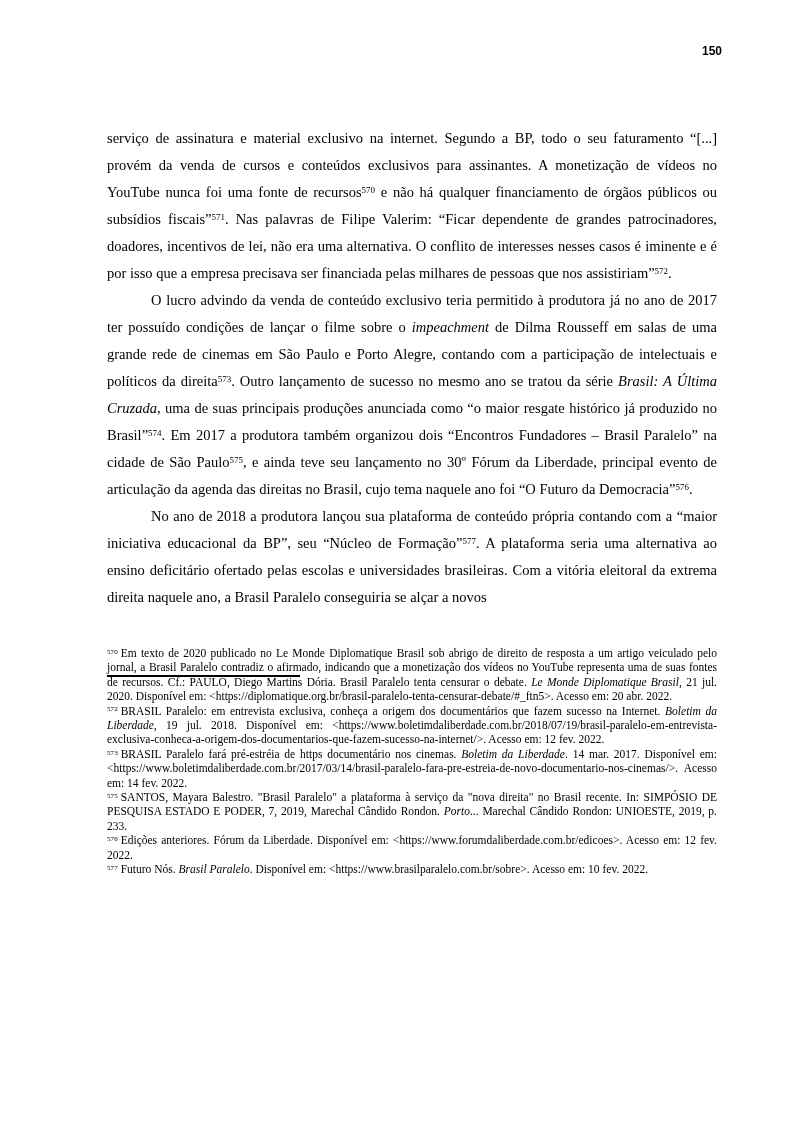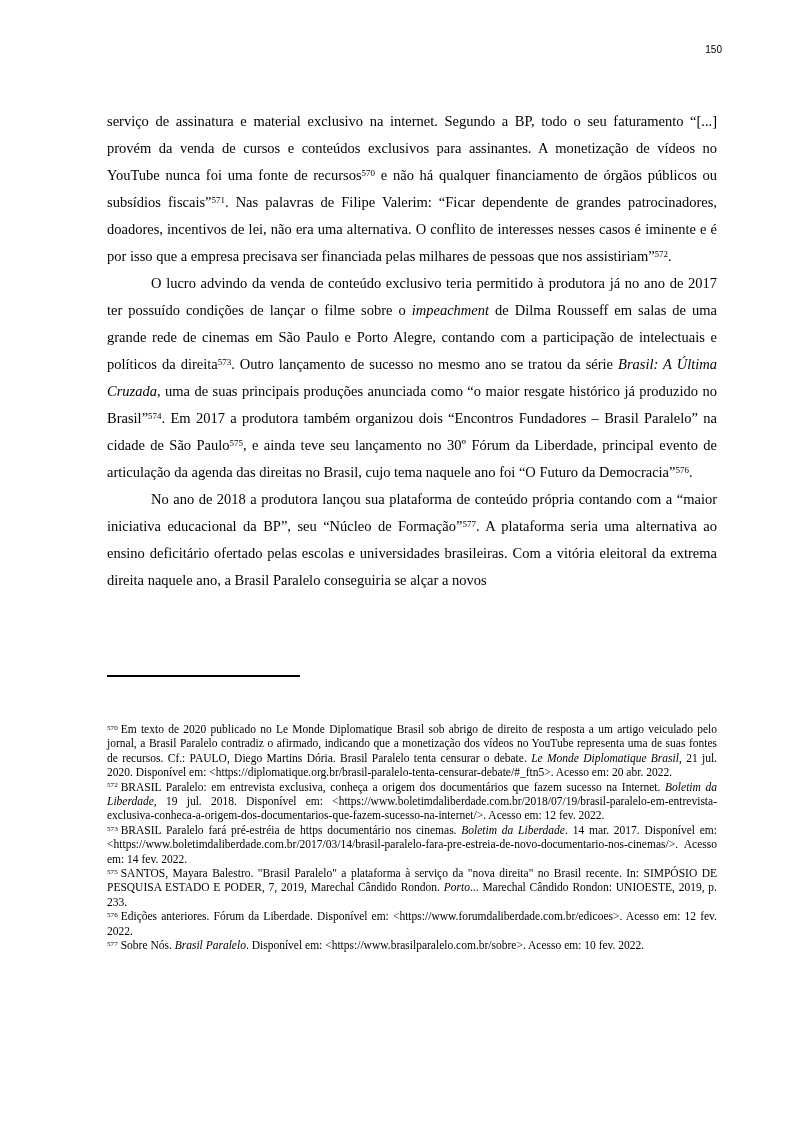--- a/index.html
+++ b/index.html
@@ -14,27 +14,28 @@
     background: #ffffff;
     color: #000000;
     font-family: "Liberation Serif", "DejaVu Serif", serif;
     overflow: hidden;
   }
   .page-number {
     position: absolute;
     top: 44px;
     right: 78px;
     font-family: "Liberation Sans", "DejaVu Sans", sans-serif;
-    font-size: 10px;
+    font-size: 12px;
     color: #000000;
+    font-weight: bold;
   }
   .body-text {
     position: absolute;
     left: 107px;
-    top: 108px;
+    top: 125px;
     width: 610px;
     font-size: 14.5px;
     line-height: 27px;
     text-align: justify;
   }
   .body-text p {
     margin: 0;
     padding: 0;
   }
   .body-text p.indent {
@@ -53,21 +54,21 @@
   .footnote-separator {
     position: absolute;
     left: 107px;
     top: 675px;
     width: 193px;
     border-top: 2px solid #000000;
   }
   .footnotes {
     position: absolute;
     left: 107px;
-    top: 722px;
+    top: 646px;
     width: 610px;
     font-size: 11.5px;
     line-height: 14.4px;
     text-align: justify;
     overflow-wrap: break-word;
   }
   .footnote {
     margin: 0;
   }
   .footnote > sup.fn-num {
@@ -87,15 +88,15 @@
     </div>
 
   <div class="footnote-separator"></div>
 
   <div class="footnotes">
       <div class="footnote"><sup class="fn-num">570</sup><span>Em texto de 2020 publicado no Le Monde Diplomatique Brasil sob abrigo de direito de resposta a um artigo veiculado pelo jornal, a Brasil Paralelo contradiz o afirmado, indicando que a monetização dos vídeos no YouTube representa uma de suas fontes de recursos. Cf.: PAULO, Diego Martins Dória. Brasil Paralelo tenta censurar o debate. </span><em>Le Monde Diplomatique Brasil,</em><span> 21 jul. 2020. Disponível em: &lt;https://diplomatique.org.br/brasil-paralelo-tenta-censurar-debate/#_ftn5&gt;. Acesso em: 20 abr. 2022.</span></div>
       <div class="footnote"><sup class="fn-num">572</sup><span>BRASIL Paralelo: em entrevista exclusiva, conheça a origem dos documentários que fazem sucesso na Internet. </span><em>Boletim da Liberdade</em><span>, 19 jul. 2018. Disponível em: &lt;https://www.boletimdaliberdade.com.br/2018/07/19/brasil-paralelo-em-entrevista-exclusiva-conheca-a-origem-dos-documentarios-que-fazem-sucesso-na-internet/&gt;. Acesso em: 12 fev. 2022.</span></div>
       <div class="footnote"><sup class="fn-num">573</sup><span>BRASIL Paralelo fará pré-estréia de https documentário nos cinemas. </span><em>Boletim da Liberdade</em><span>. 14 mar. 2017. Disponível em: &lt;https://www.boletimdaliberdade.com.br/2017/03/14/brasil-paralelo-fara-pre-estreia-de-novo-documentario-nos-cinemas/&gt;. Acesso em: 14 fev. 2022.</span></div>
       <div class="footnote"><sup class="fn-num">575</sup><span>SANTOS, Mayara Balestro. "Brasil Paralelo" a plataforma à serviço da "nova direita" no Brasil recente. In: SIMPÓSIO DE PESQUISA ESTADO E PODER, 7, 2019, Marechal Cândido Rondon. </span><em>Porto</em><span>... Marechal Cândido Rondon: UNIOESTE, 2019, p. 233.</span></div>
       <div class="footnote"><sup class="fn-num">576</sup><span>Edições anteriores. Fórum da Liberdade. Disponível em: &lt;https://www.forumdaliberdade.com.br/edicoes&gt;. Acesso em: 12 fev. 2022.</span></div>
-      <div class="footnote"><sup class="fn-num">577</sup><span>Sobre Nós. </span><em>Brasil Paralelo</em><span>. Disponível em: &lt;https://www.brasilparalelo.com.br/sobre&gt;. Acesso em: 10 fev. 2022.</span></div>
+      <div class="footnote"><sup class="fn-num">577</sup><span>Futuro Nós. </span><em>Brasil Paralelo</em><span>. Disponível em: &lt;https://www.brasilparalelo.com.br/sobre&gt;. Acesso em: 10 fev. 2022.</span></div>
     </div>
 </div>
 
 </body></html>

